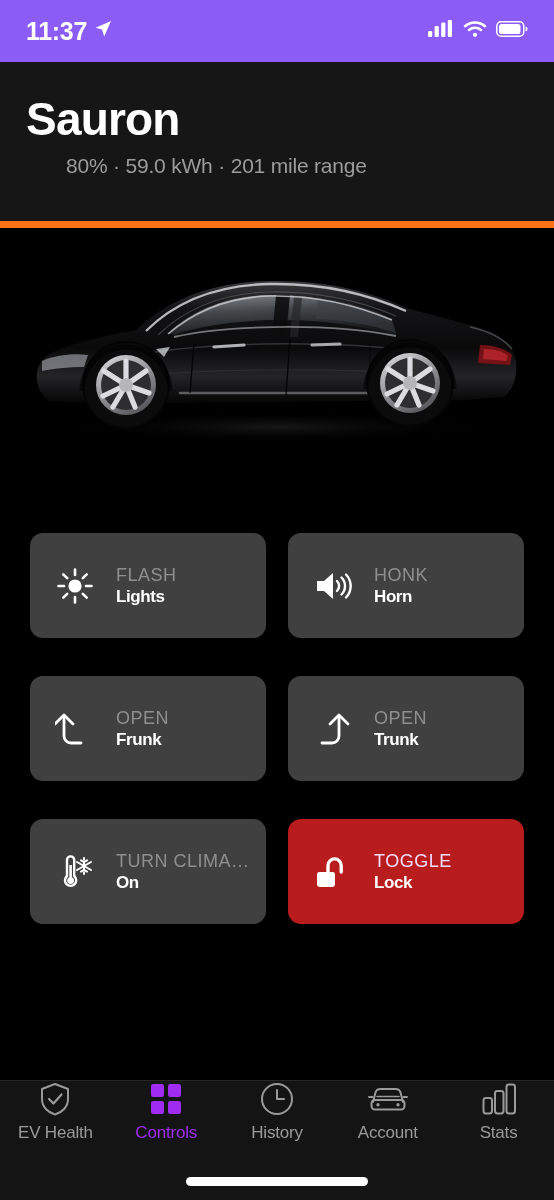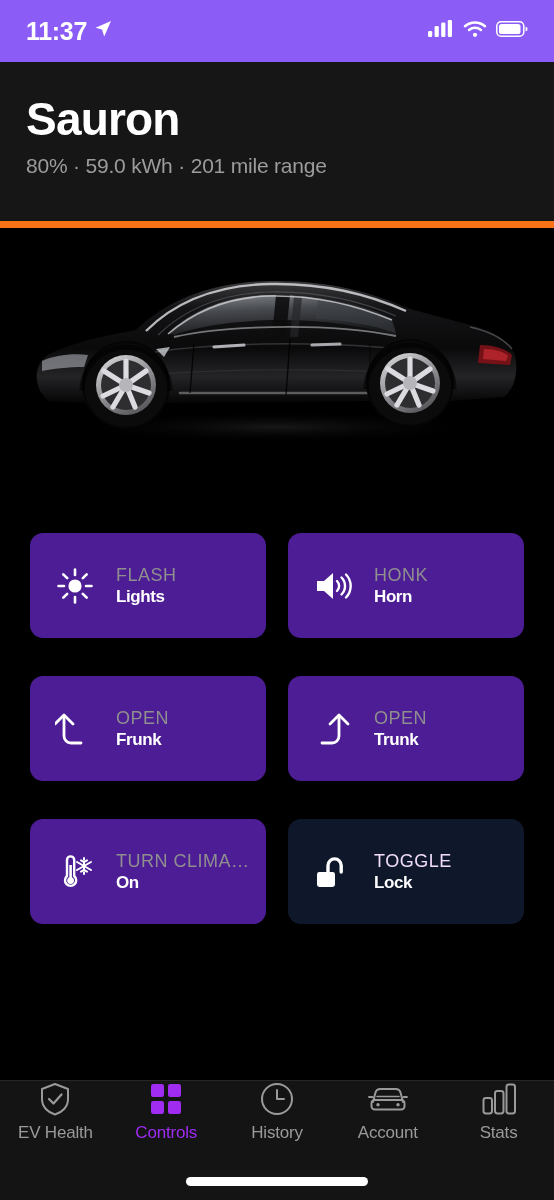--- a/index.html
+++ b/index.html
@@ -23,42 +23,42 @@
   .sb-right { display:flex; align-items:center; gap:9px; }
 
   
   .header {
     position:absolute; top:62px; left:0; width:554px; height:166px;
     background:#161616;
     border-bottom:7px solid #f97316;
     padding:33px 26px 0 26px;
   }
   .car-name { color:#fff; font-size:46px; font-weight:700; letter-spacing:-0.8px; line-height:1.06; }
-  .car-stats { color:#9c9c9c; font-size:21px; font-weight:400; margin-top:10px; letter-spacing:-0.2px; }
+  .car-stats { color:#9c9c9c; font-size:21px; font-weight:400; margin-top:10px; letter-spacing:-0.2px;margin-left:40px; }
 
   
   .hero {
     position:absolute; top:229px; left:0; width:554px; height:290px;
     background:#000; overflow:hidden;
   }
   .car-svg { position:absolute; left:18px; top:22px; }
 
   
   .grid {
     position:absolute; top:533px; left:30px;
     width:494px;
     display:grid;
     grid-template-columns:236px 236px;
     grid-gap:38px 22px;
   }
   .card {
-    height:105px; border-radius:13px; background:#4c1d95;
+    height:105px; border-radius:13px; background:#404040;
     display:flex; align-items:center; padding-left:22px; gap:18px;
   }
-  .card.accent { background:#0f172a; }
+  .card.accent { background:#b91c1c; }
   .card-ico { width:46px; height:46px; flex:0 0 46px; display:flex; align-items:center; justify-content:center; }
   .card-txt { display:flex; flex-direction:column; justify-content:center; min-width:0; }
   .card-kicker {
     color:#8f8f8f; font-size:18px; font-weight:400; letter-spacing:0.5px;
     white-space:nowrap; overflow:hidden;
   }
   .card.accent .card-kicker { color:#f0dcfd; }
   .card-title { color:#fff; font-size:17px; font-weight:700; letter-spacing:-0.4px; margin-top:1px; white-space:nowrap; }
 
   

